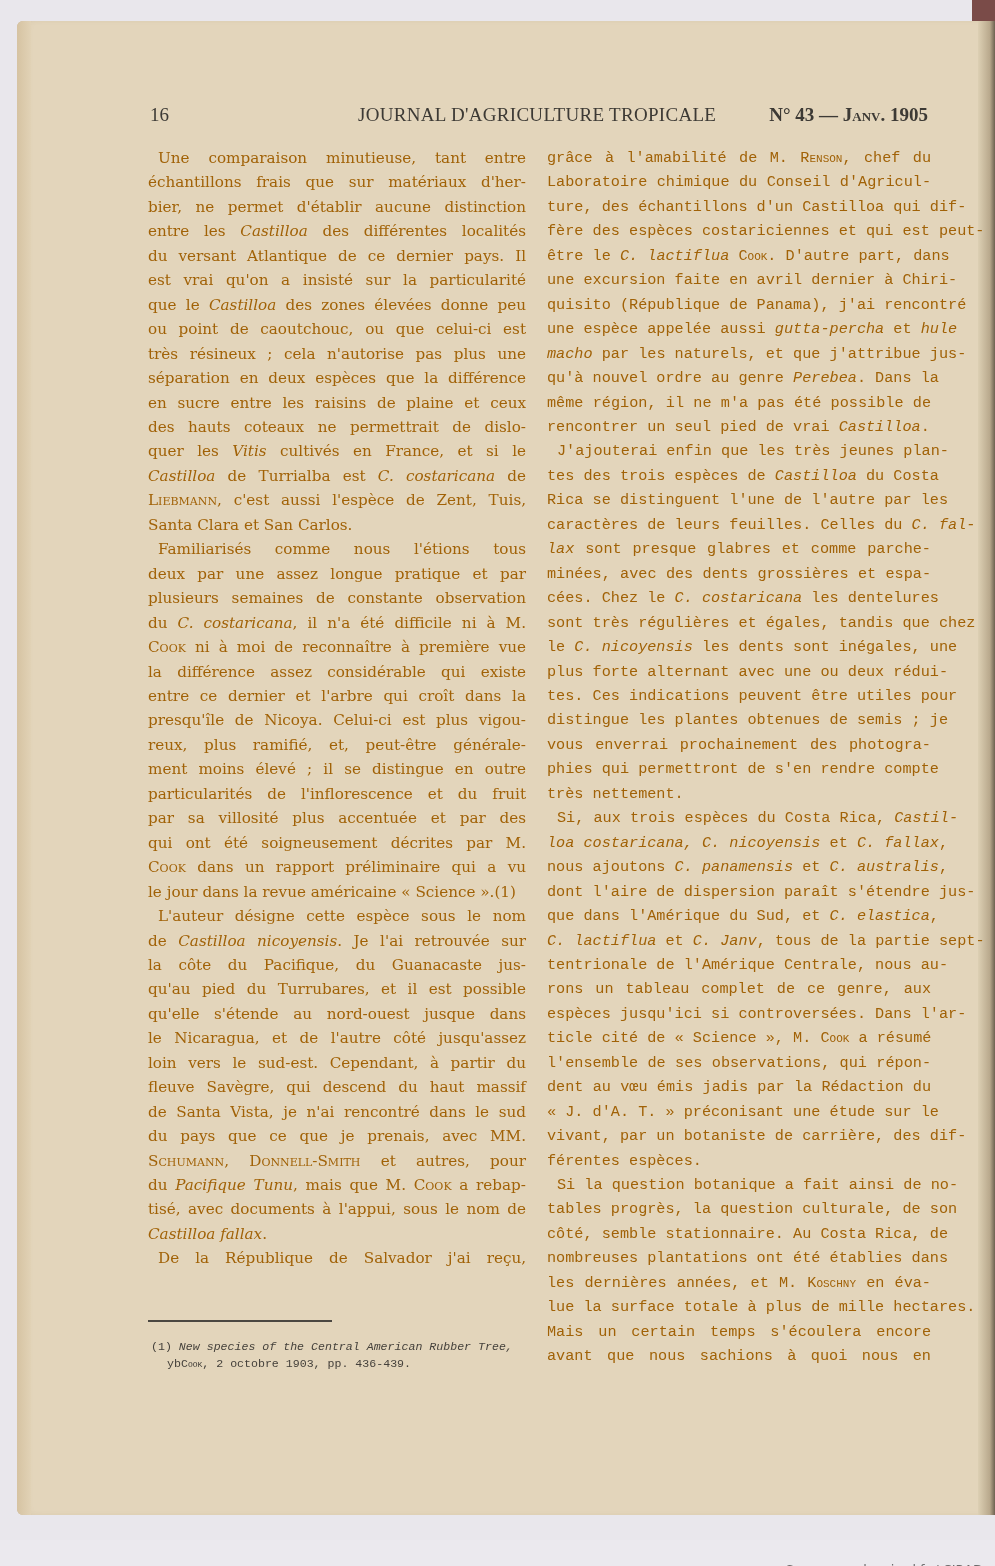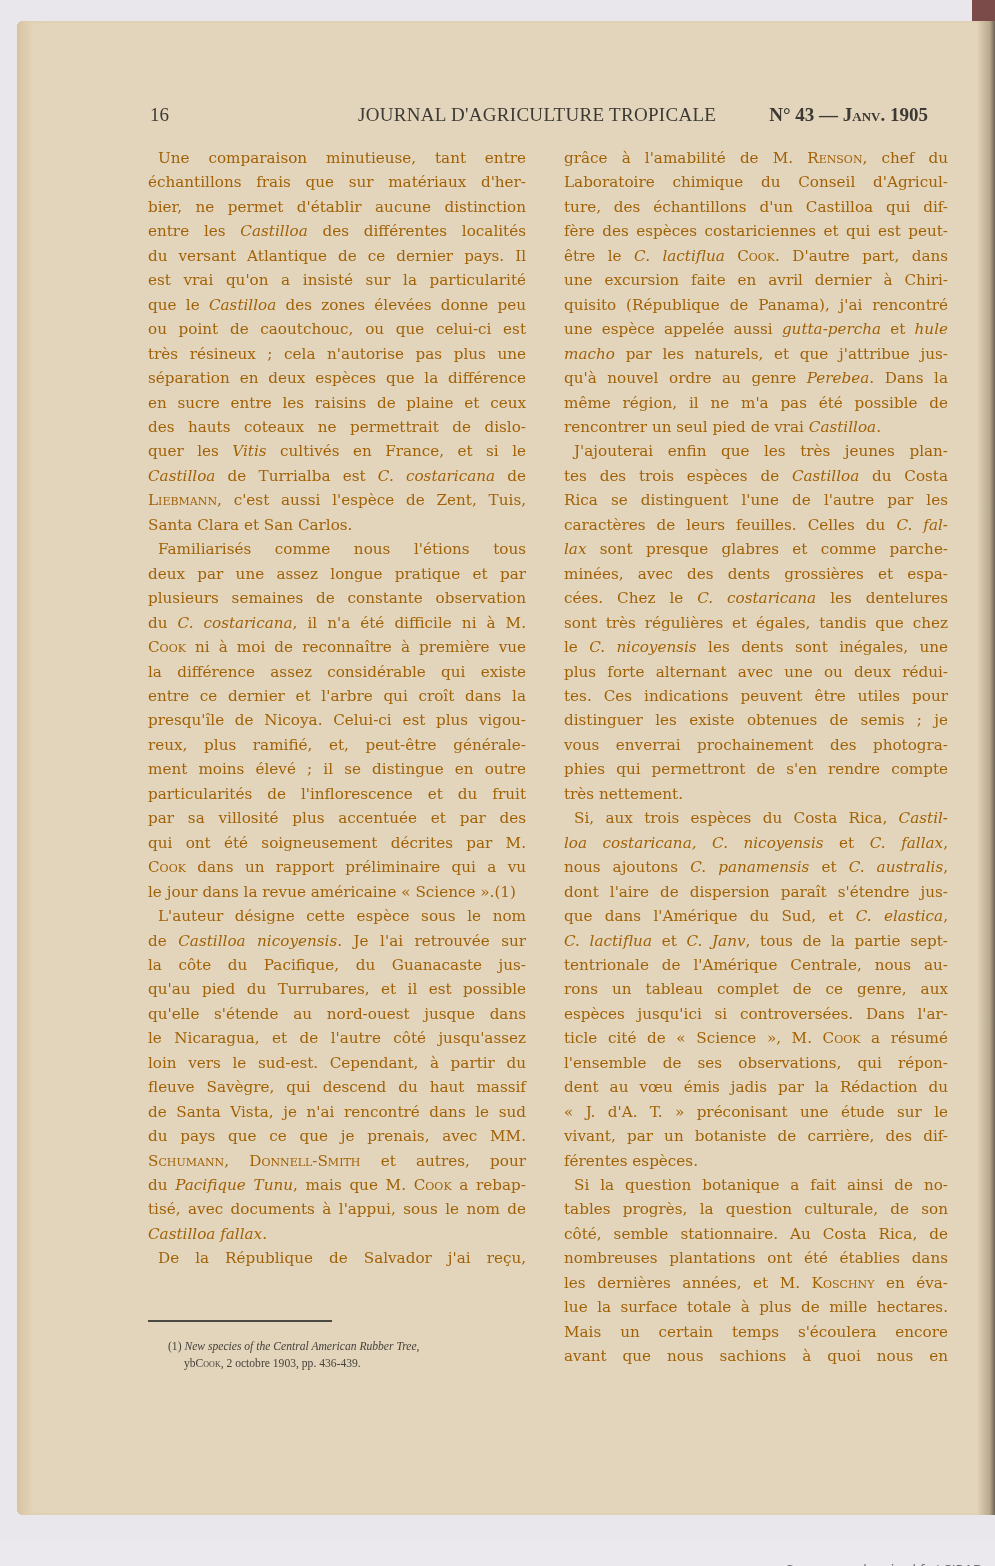--- a/index.html
+++ b/index.html
@@ -64,38 +64,38 @@
     .col {
       position: absolute;
       top: 146px;
       font-family: "DejaVu Serif", serif;
       font-size: 15.2px;
       line-height: 24.45px;
       color: #a16207;
       text-align: justify;
     }
     .col.left { left: 148px; width: 378px; }
-    .col.right { left: 564px; width: 384px; }
+    .col.right { left: 547px; width: 384px; font-family: Liberation Mono, monospace; }
     .col .line { display: block; white-space: nowrap; text-align: justify; text-align-last: justify; }
     .col .line.last { text-align-last: left; }
     .col em { font-style: italic; }
     .fn-rule {
       position: absolute;
       left: 148px;
       top: 1320px;
       width: 184px;
       height: 2px;
       background: #4b4741;
     }
     .footnote {
       position: absolute;
-      left: 168px;
+      left: 151px;
       top: 1338px;
       width: 366px;
-      font-family: Liberation Serif, serif;
+      font-family: Liberation Mono, monospace;
       font-size: 11.6px;
       line-height: 17px;
       color: #45413b;
     }
     .footnote .line2 { padding-left: 16px; }
     .source {
       position: absolute;
       right: 12px;
       top: 1543px;
       font-family: "DejaVu Sans", sans-serif;
@@ -184,21 +184,21 @@
     <span class="line">tes des trois espèces de <em>Castilloa</em> du Costa</span>
     <span class="line">Rica se distinguent l'une de l'autre par les</span>
     <span class="line">caractères de leurs feuilles. Celles du <em>C. fal-</em></span>
     <span class="line"><em>lax</em> sont presque glabres et comme parche-</span>
     <span class="line">minées, avec des dents grossières et espa-</span>
     <span class="line">cées. Chez le <em>C. costaricana</em> les dentelures</span>
     <span class="line">sont très régulières et égales, tandis que chez</span>
     <span class="line">le <em>C. nicoyensis</em> les dents sont inégales, une</span>
     <span class="line">plus forte alternant avec une ou deux rédui-</span>
     <span class="line">tes. Ces indications peuvent être utiles pour</span>
-    <span class="line">distinguer les existe obtenues de semis ; je</span>
+    <span class="line">distingue les plantes obtenues de semis ; je</span>
     <span class="line">vous enverrai prochainement des photogra-</span>
     <span class="line">phies qui permettront de s'en rendre compte</span>
     <span class="line last">très nettement.</span>
     <span class="line" style="text-indent: 10px;">Si, aux trois espèces du Costa Rica, <em>Castil-</em></span>
     <span class="line"><em>loa costaricana, C. nicoyensis</em> et <em>C. fallax</em>,</span>
     <span class="line">nous ajoutons <em>C. panamensis</em> et <em>C. australis</em>,</span>
     <span class="line">dont l'aire de dispersion paraît s'étendre jus-</span>
     <span class="line">que dans l'Amérique du Sud, et <em>C. elastica</em>,</span>
     <span class="line"><em>C. lactiflua</em> et <em>C. Janv</em>, tous de la partie sept-</span>
     <span class="line">tentrionale de l'Amérique Centrale, nous au-</span>

